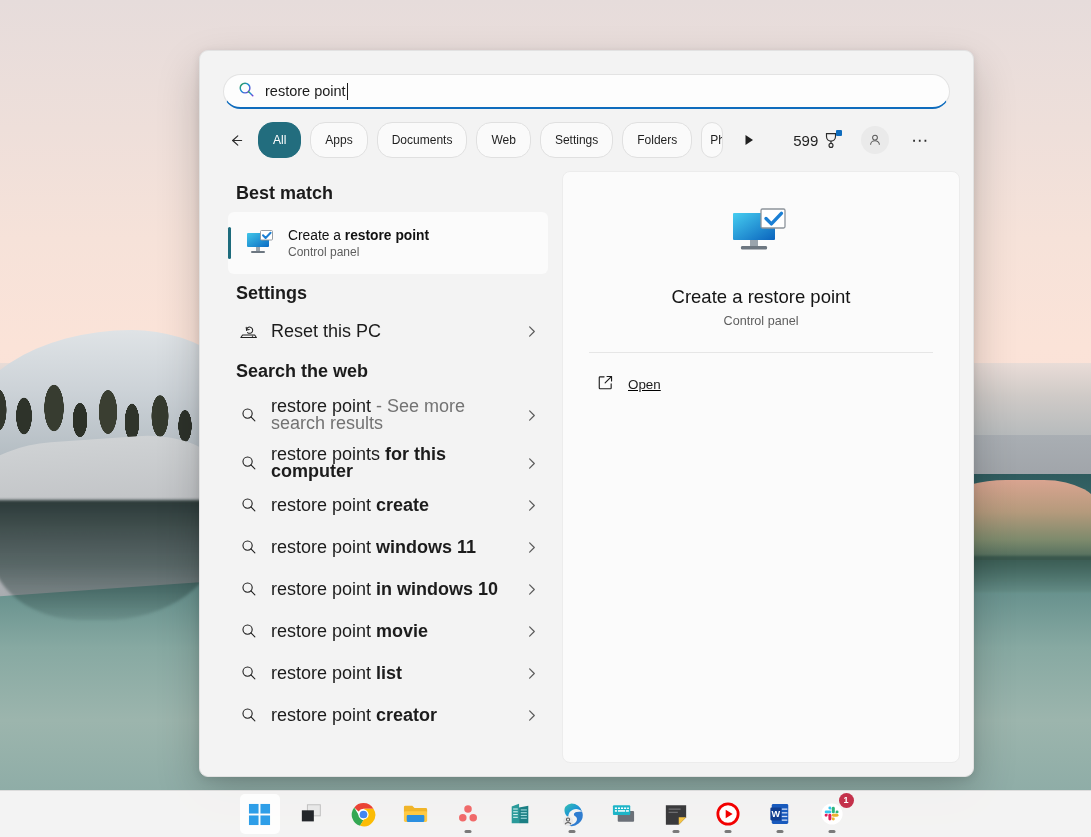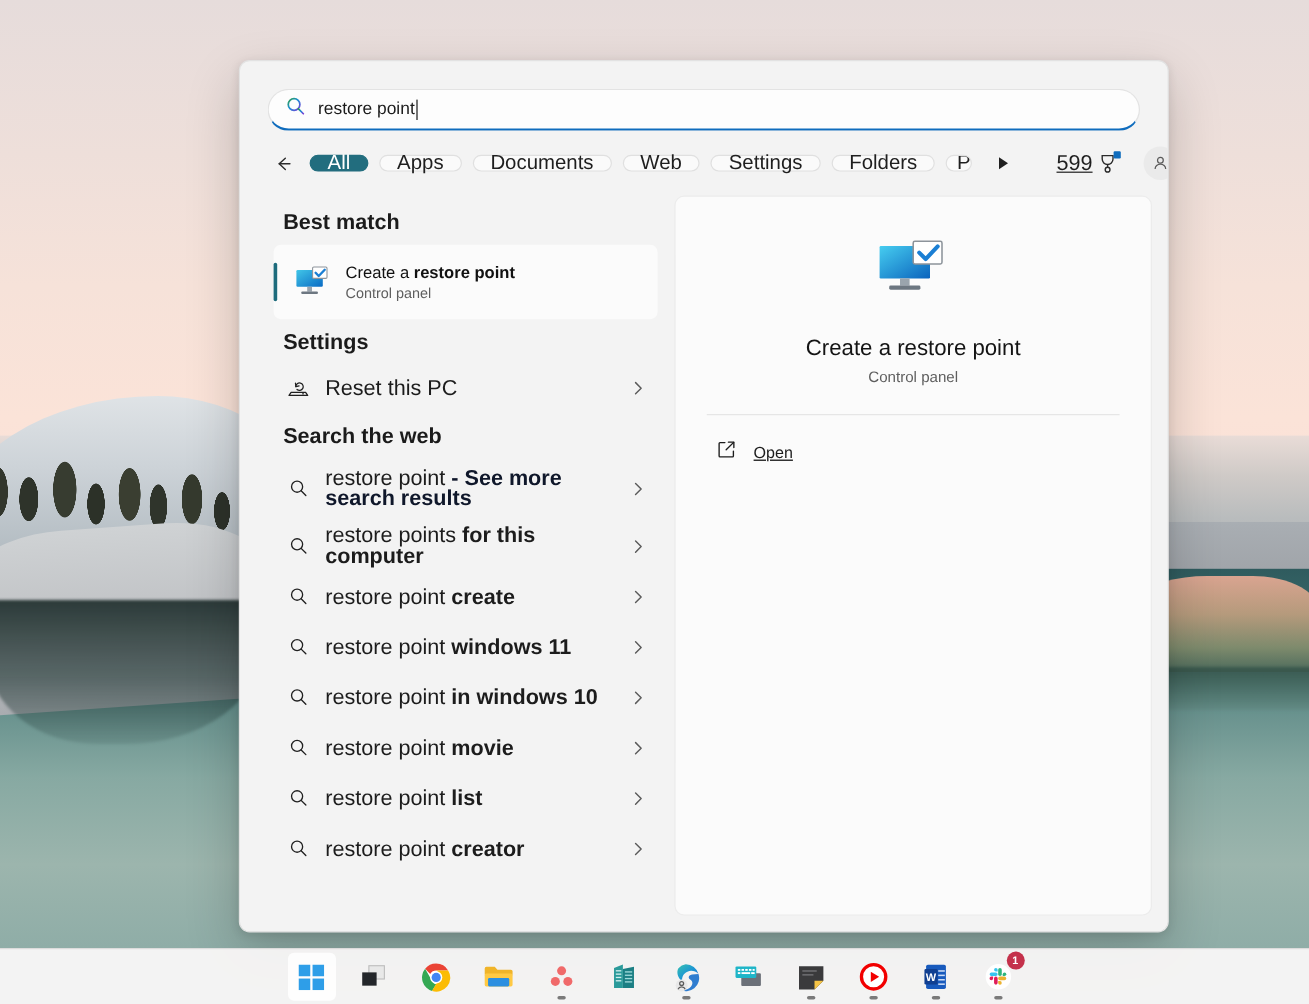--- a/index.html
+++ b/index.html
@@ -157,26 +157,26 @@
     padding: 13px 18px 10px 23px;
     gap: 9px;
     position: relative;
   }
   .back-arrow {
     width: 26px; height: 26px;
     display: flex; align-items: center; justify-content: center;
     color: #2b2b2b; cursor: pointer; flex: 0 0 auto;
   }
   .chip {
-    height: 14px;
+    height: 36px;
     padding: 0 14px;
     border-radius: 15px;
     border: 1px solid #e0e0e0;
     background: #fafafa;
-    font-size: 17px; color: #1f1f1f;
+    font-size: 12px; color: #1f1f1f;
     display: flex; align-items: center;
     cursor: pointer; white-space: nowrap;
     flex: 0 0 auto;
   }
   .chip.selected {
     background: #226d7e;
     border-color: #226d7e;
     color: #ffffff;
   }
   .chip.clipped {
@@ -184,21 +184,21 @@
   }
   .chip-next {
     width: 26px; height: 26px; margin-left: 4px;
     display: flex; align-items: center; justify-content: center;
     cursor: pointer; flex: 0 0 auto;
   }
   .rewards {
     display: flex; align-items: center; gap: 4px;
     margin-left: 22px; flex: 0 0 auto; cursor: pointer;
   }
-  .rewards-count { font-size: 18px; color: #1f1f1f; text-decoration: underline; }
+  .rewards-count { font-size: 15px; color: #1f1f1f; }
   .avatar-btn {
     width: 28px; height: 28px; border-radius: 50%;
     background: #eaeaea;
     display: flex; align-items: center; justify-content: center;
     margin-left: 12px; cursor: pointer; flex: 0 0 auto;
   }
   .ellipsis-btn {
     width: 28px; height: 28px; margin-left: 8px;
     display: flex; align-items: center; justify-content: center;
     font-size: 17px; color: #2b2b2b; letter-spacing: 1px;
@@ -262,21 +262,21 @@
     width: 26px; height: 26px; margin-right: 9px;
     display: flex; align-items: center; justify-content: center;
     flex: 0 0 auto; color: #202020;
   }
   .row-label {
     flex: 1;
     font-size: 18px; color: #1c1c1c;
     line-height: 17px;
   }
   .row-label b { font-weight: bold; }
-  .row-label .muted { color: #0f172a; font-weight: bold; }
+  .row-label .muted { color: #737373; }
   .chev { color: #5a5a5a; flex: 0 0 auto; display: flex; align-items: center; }
 
   
   .prev-icon-wrap {
     display: flex; justify-content: center;
     margin-top: 10px; margin-bottom: 18px;
   }
   .prev-title {
     text-align: center; font-size: 18.5px; color: #141414;
     margin-bottom: 6px;

